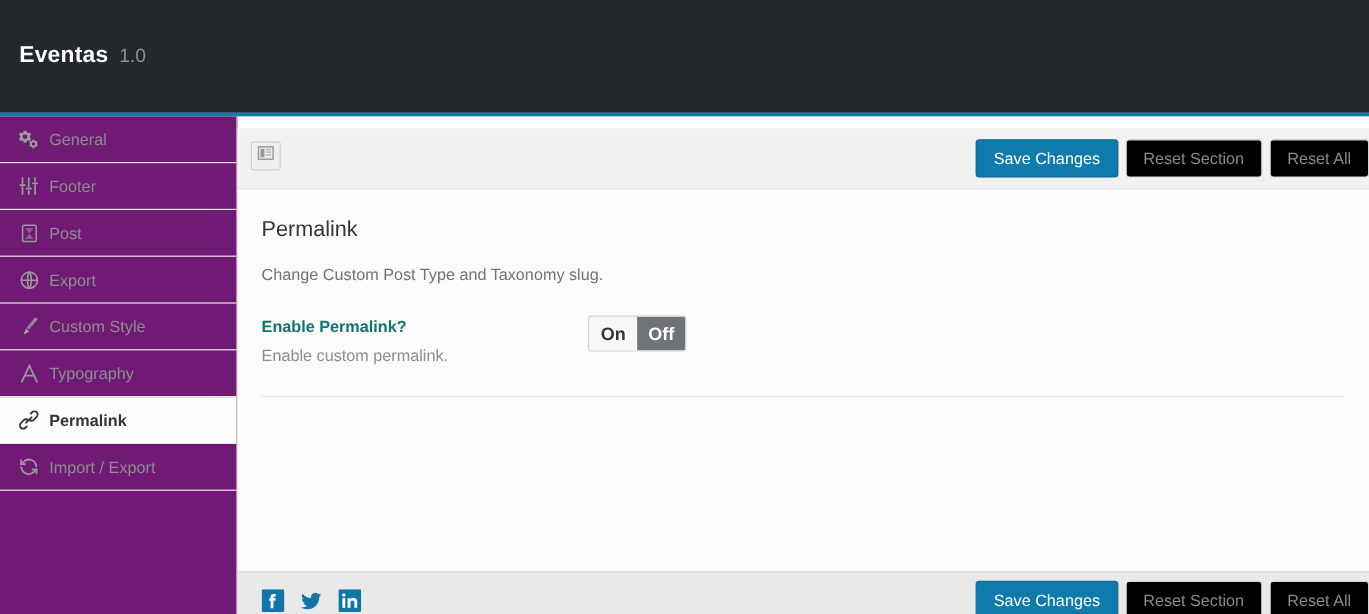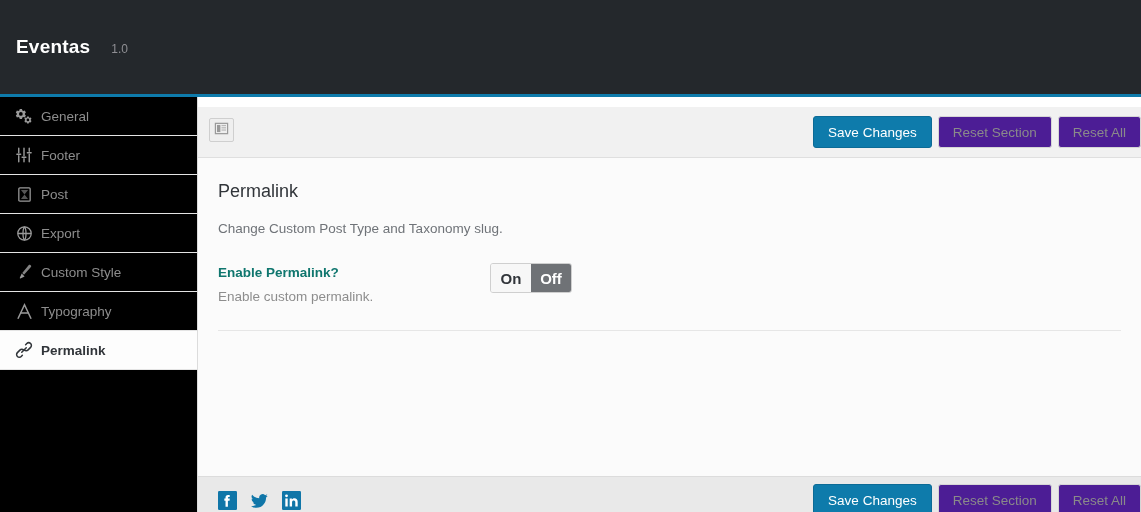--- a/index.html
+++ b/index.html
@@ -11,35 +11,35 @@
   }
   .app { position: relative; width: 1141px; height: 512px; }
 
   
   .topbar {
     position: absolute; left: 0; top: 0; width: 1141px; height: 94px;
     background: #24282c;
   }
   .brand {
     position: absolute; left: 16px; top: 36px;
-    display: flex; align-items: baseline; gap: 21px;
+    display: flex; align-items: baseline; gap: 9px;
   }
   .brand-name {
     color: #fff; font-size: 19px; font-weight: bold; letter-spacing: .2px;
   }
-  .brand-version { color: #8f8f94; font-size: 12px; }
+  .brand-version { color: #8f8f94; font-size: 16px; }
   .accent-bar {
     position: absolute; left: 0; top: 94px; width: 1141px; height: 3px;
     background: #0e7bab;
   }
 
   
   .sidebar {
     position: absolute; left: 0; top: 97px; width: 198px; height: 415px;
-    background: #000000; border-right: 1px solid #dcdcdc;
+    background: #701a75; border-right: 1px solid #dcdcdc;
   }
   .nav-item {
     position: relative; display: flex; align-items: center;
     height: 39px; padding-left: 12px;
     border-bottom: 1px solid #e4e4e4;
     cursor: pointer;
   }
   .nav-item .ico {
     width: 24px; height: 24px; flex: 0 0 24px;
     display: flex; align-items: center; justify-content: center;
@@ -80,21 +80,21 @@
   .btn {
     height: 32px; padding: 0 14px;
     display: inline-flex; align-items: center; justify-content: center;
     font-size: 13.5px; border-radius: 3px; cursor: pointer;
     white-space: nowrap;
   }
   .btn-primary {
     background: #0e7bab; color: #fff; border: 1px solid #0c6b96;
   }
   .btn-secondary {
-    background: #4c1d95; color: #8a8a8a; border: 1px solid #d6d6d6;
+    background: #000000; color: #8a8a8a; border: 1px solid #d6d6d6;
   }
 
   
   .panel { position: relative; height: 317px; background: #fbfbfb; padding: 0 20px; }
   .panel-title {
     padding-top: 23px; font-size: 18px; color: #31353a; font-weight: normal;
   }
   .panel-desc {
     padding-top: 19px; font-size: 13.5px; color: #6f7378;
   }
@@ -220,20 +220,30 @@
         <svg width="18" height="18" viewBox="0 0 24 24" fill="none" stroke="currentColor" stroke-width="2" stroke-linecap="round">
           <path d="M14.2 4.9l1.5-1.5a3.6 3.6 0 0 1 5.1 5.1l-3.3 3.3a3.6 3.6 0 0 1-5.1 0"></path>
           <path d="M9.8 19.1l-1.5 1.5a3.6 3.6 0 0 1-5.1-5.1l3.3-3.3a3.6 3.6 0 0 1 5.1 0"></path>
           <path d="M9 15l6-6"></path>
         </svg>
       </span>
       <span class="lbl">Permalink</span>
     </div>
 
 
+    <div class="nav-item">
+      <span class="ico">
+        <svg width="18" height="18" viewBox="0 0 24 24" fill="none" stroke="currentColor" stroke-width="2" stroke-linecap="round">
+          <path d="M20.3 11.5a8.3 8.3 0 0 0-14.3-4.9L3.4 9"></path>
+          <path d="M3.7 12.5a8.3 8.3 0 0 0 14.3 4.9l2.6-2.4"></path>
+          <path d="M3.4 4.6V9h4.4M20.6 19.4V15h-4.4"></path>
+        </svg>
+      </span>
+      <span class="lbl">Import / Export</span>
+    </div>
 
   </nav>
 
   <section class="content">
 
     <div class="toolbar">
       <div class="layout-toggle">
         <span>
           <svg width="15" height="15" viewBox="0 0 16 16">
             <rect x="1.5" y="2.5" width="13" height="11" fill="none" stroke="#9a9a9a" stroke-width="1.3"></rect>

